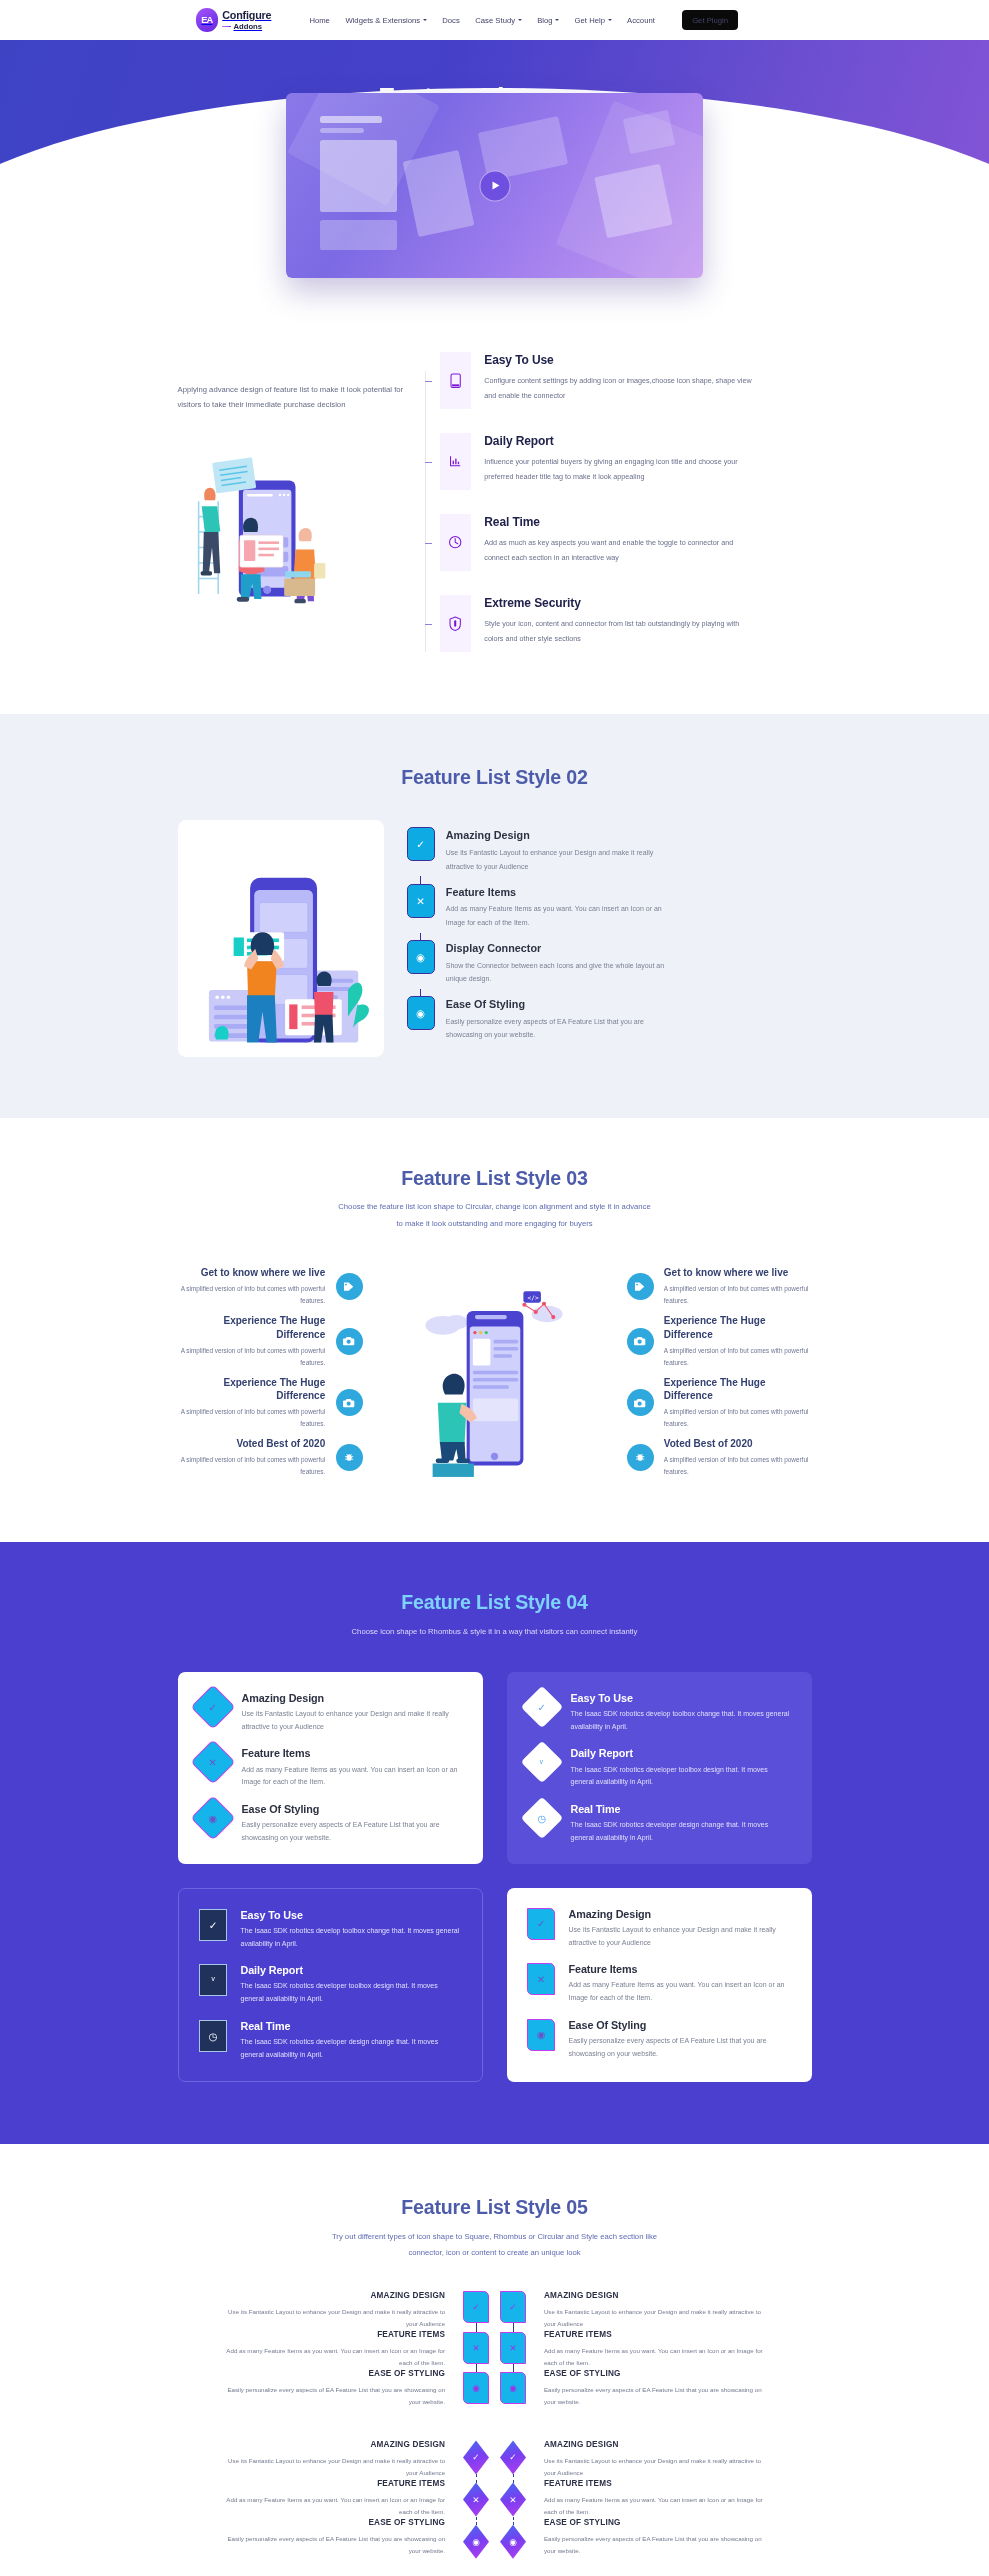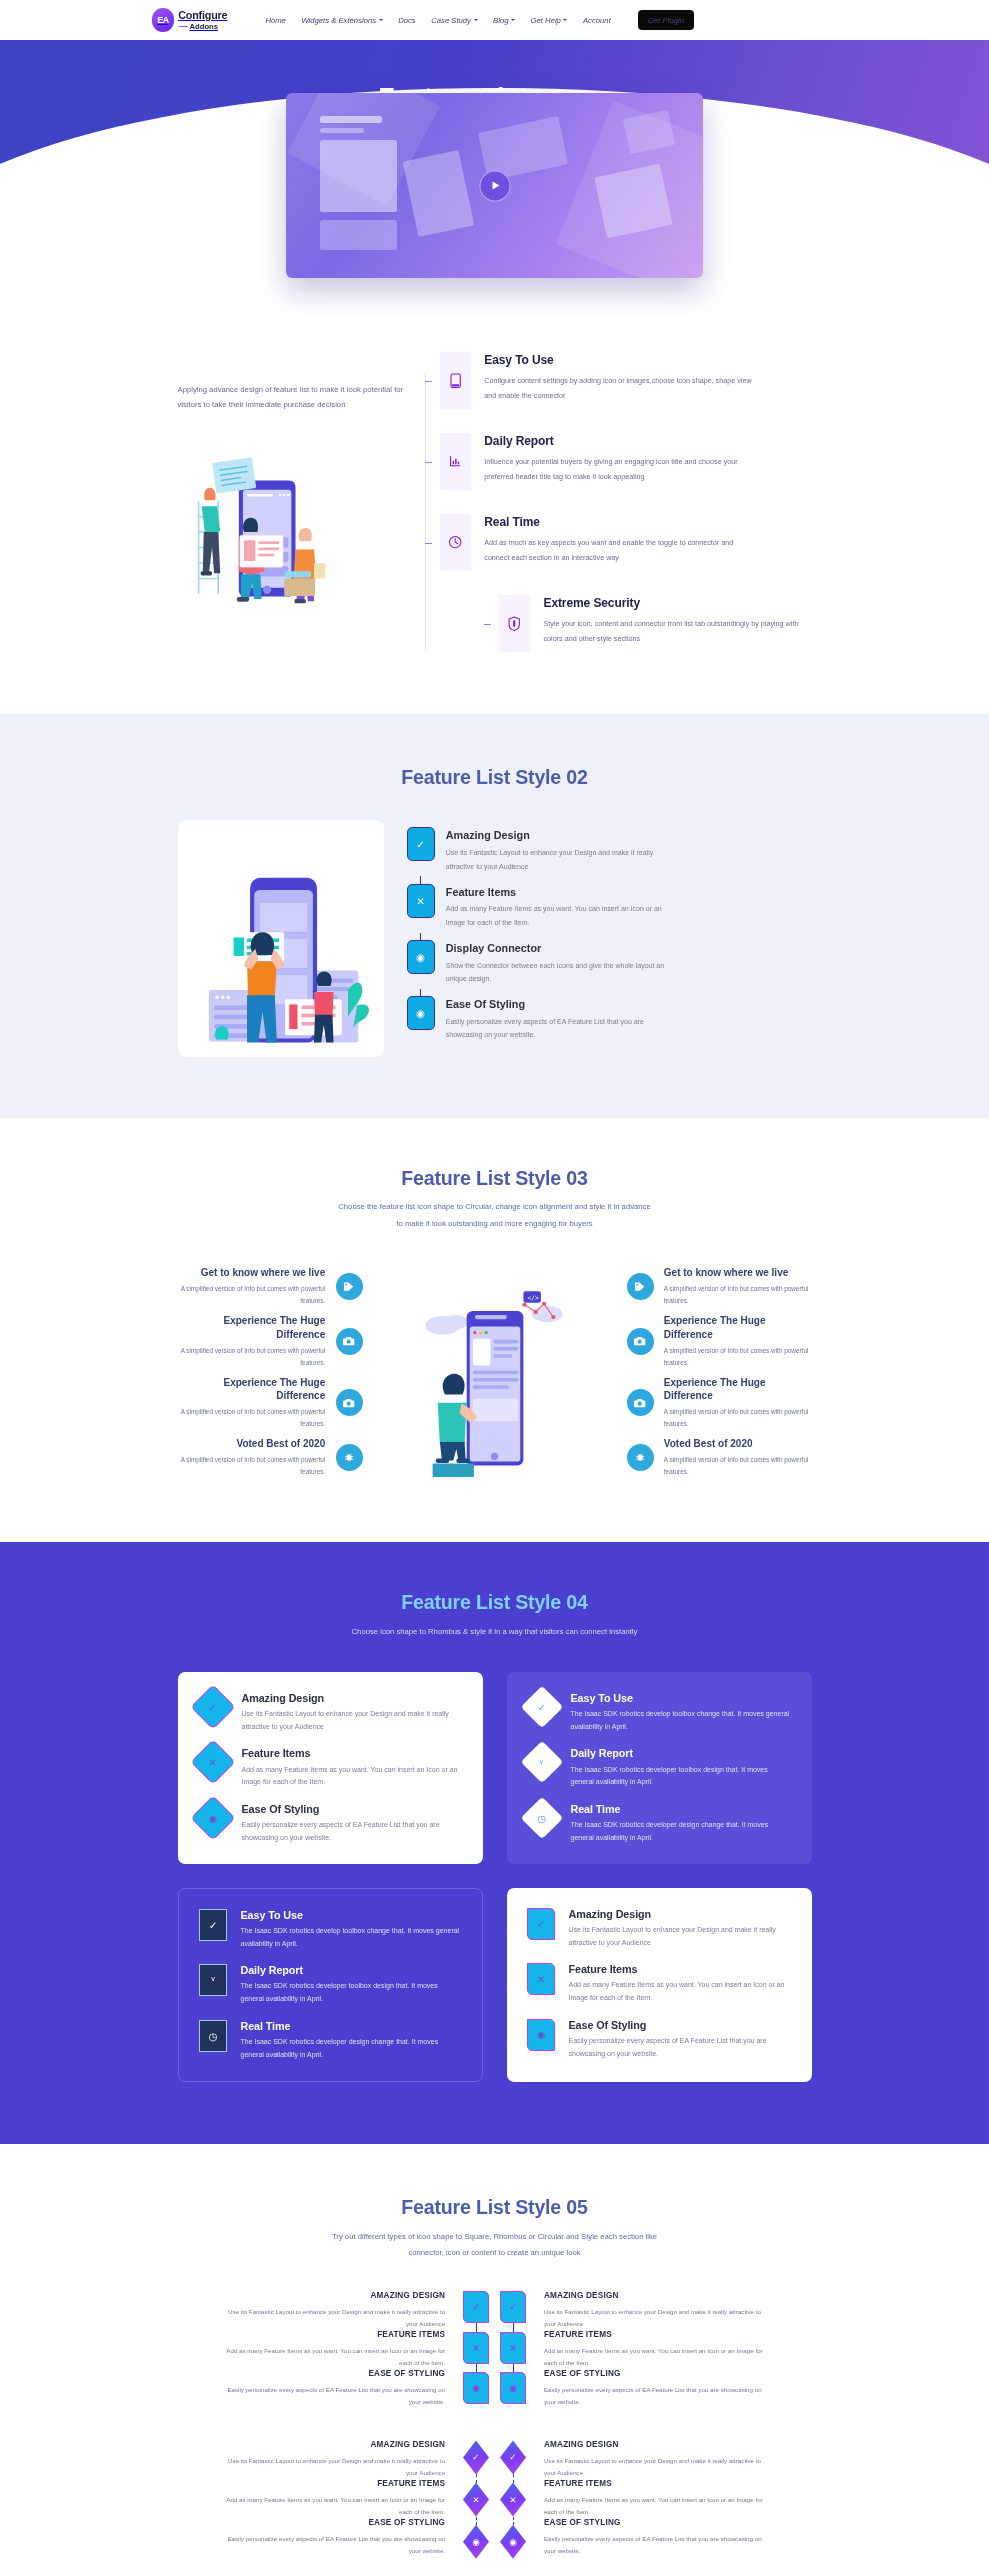--- a/index.html
+++ b/index.html
@@ -15,33 +15,33 @@
   
   .site-header {
     height: 40px; background: #fff; display: flex; align-items: center;
     padding: 0 0 0 152px; position: relative; z-index: 40;
   }
   .brand { display: flex; align-items: center; gap: 4.6px; }
   .brand-mark {
     width: 21.6px; height: 24px; border-radius: 50%/46%;
     background: linear-gradient(150deg,#a855f7 0%,#7c3aed 55%,#6d28d9 100%);
     display: flex; align-items: center; justify-content: center;
-    color: #fff; font-size: 9.3px; font-weight: 700; letter-spacing: -1px;
+    color: #fff; font-size: 9.3px; font-weight: 700; letter-spacing: -1px; margin-left: 44px;
   }
   .brand-text { line-height: 1; }
   .brand-text .t1 { font-size: 10.8px; font-weight: 800; color: #1d1d42; letter-spacing: -0.2px; }
   .brand-text .t2 { font-size: 7.7px; font-weight: 700; color: #1d1d42; display:block; margin-top: 1.5px; padding-left: 11.3px; position: relative; }
   .brand-text .t2::before {
     content: ""; position: absolute; left: 0; top: 3.6px; width: 9.3px; height: 1px;
     background: linear-gradient(90deg,#c084fc,#7c3aed);
   }
   .main-nav { display: flex; align-items: center; gap: 15.5px; margin-left: 38px; }
   .main-nav a {
     font-size: 7.7px; color: #43436b; text-decoration: none; white-space: nowrap;
-    display: inline-flex; align-items: center; gap: 2.6px; font-style: italic;
+    display: inline-flex; align-items: center; gap: 2.6px;
   }
   .caret { width: 0; height: 0; border-left: 2.1px solid transparent; border-right: 2.1px solid transparent; border-top: 2.6px solid #43436b; display: inline-block; }
   .btn-plugin {
     margin-left: 12px; background: #0a0a0a; color: #fff; font-size: 7.2px; font-weight: 500;
     padding: 5.7px 9.8px; border-radius: 4.1px; text-decoration: none; white-space: nowrap;
   }
 
   
   .hero {
     position: relative;
@@ -91,21 +91,21 @@
 
   
   .s01 { padding: 58px 0 62px; background: #fff; }
   .s01-grid { display: flex; gap: 0; align-items: flex-start; }
   .s01-left { width: 247px; padding-right: 20.6px; }
   .s01-left h2 { font-size: 17px; font-weight: 800; color: #4d5caa; letter-spacing: -0.2px; }
   .s01-left p { margin-top: 10.3px; font-size: 7.7px; line-height: 1.95; color: #666b86; }
   .s01-illus { margin-top: 21.6px; width: 201px; height: 173px; }
   .s01-right { flex: 1; border-left: 0.5px solid #e7e7f1; padding-left: 0; }
   .fl-item { display: flex; align-items: flex-start; gap: 0; margin-bottom: 24px; position: relative; }
-  .fl-item:last-child { margin-bottom: 0; justify-content: flex-end; }
+  .fl-item:last-child { margin-bottom: 0; }
   .fl-connector { width: 14.4px; flex: none; height: 57px; position: relative; }
   .fl-connector::before {
     content: ""; position: absolute; left: -0.5px; top: 50%; width: 7.2px; height: 0.5px; background: #8f7fe0;
   }
   .fl-iconbox {
     width: 31px; height: 57px; flex: none; background: #f8f1ff;
     display: flex; align-items: center; justify-content: center; color: #7b16d6;
   }
   .fl-body { padding-left: 13.4px; padding-top: 1px; }
   .fl-body h3 { font-size: 12px; font-weight: 700; color: #21224b; letter-spacing: -0.1px; }

